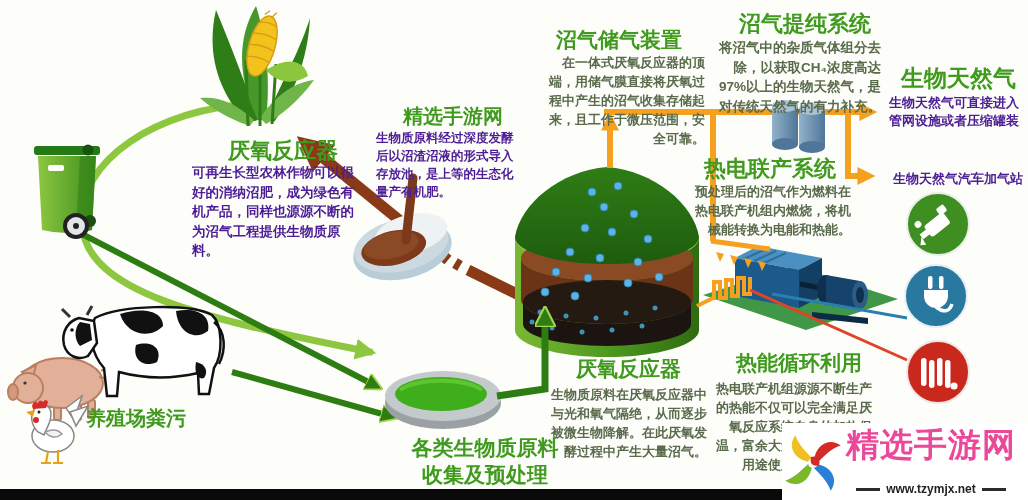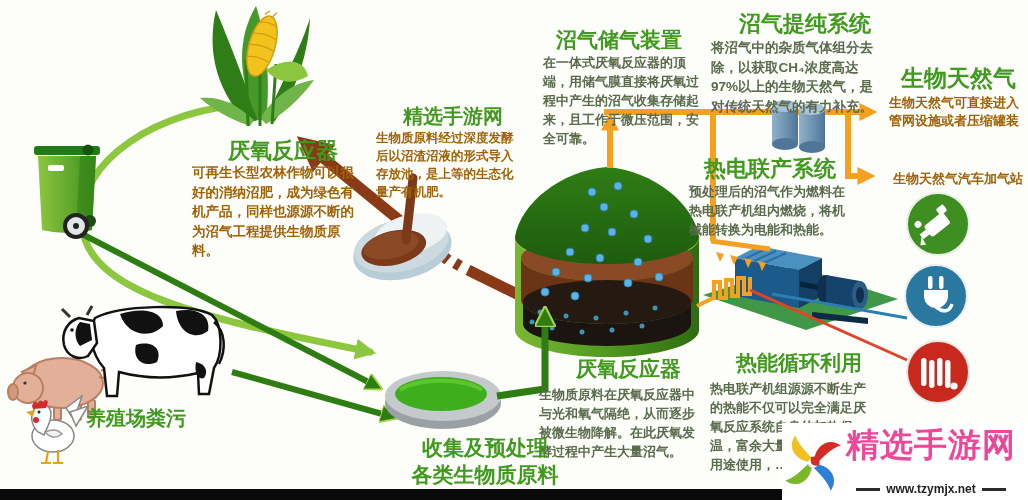--- a/index.html
+++ b/index.html
@@ -1,21 +1,21 @@
 <!DOCTYPE html>
 <html><head>
 <meta charset="utf-8">
 <style>
   html,body{margin:0;padding:0;background:#e9e9e6;}
   #stage{position:relative;width:1028px;height:500px;background:#fdfdfa;overflow:hidden;
          font-family:"Liberation Sans","DejaVu Sans",sans-serif;}
   #diagram-svg{position:absolute;left:0;top:0;}
   .hd{position:absolute;font-weight:bold;color:#3f9a1e;white-space:normal;}
-  .bd-g{position:absolute;font-weight:bold;color:#a16207;font-size:13.5px;line-height:19.5px;text-align:left;}
-  .bd-o{position:absolute;font-weight:bold;color:#5a6b4c;font-size:13px;line-height:19px;text-align:left;}
+  .bd-g{position:absolute;font-weight:bold;color:#4c1d95;font-size:13.5px;line-height:19.5px;text-align:left;}
+  .bd-o{position:absolute;font-weight:bold;color:#5a6b4c;font-size:13px;line-height:19px;text-align:right;}
   .nowrap{white-space:nowrap;}
   #watermark{position:absolute;left:782px;top:423px;width:246px;height:77px;background:#ffffff;
              display:flex;align-items:center;}
   #wm-right{display:flex;flex-direction:column;align-items:center;margin-left:2px;}
   #wm-name{font-size:33px;font-weight:bold;color:#ec4899;letter-spacing:1px;line-height:36px;}
   #wm-urlrow{display:flex;align-items:center;gap:6px;margin-top:19px;}
   .wm-dash{width:24px;border-top:3px solid #2b2b2b;}
   #wm-url{font-size:12px;font-weight:bold;color:#222;}
   #bottom-bar{position:absolute;left:0;top:489px;width:783px;height:11px;background:#0a0a0a;}
 </style>
@@ -284,22 +284,22 @@
 
 <div class="hd" style="left:576px;top:355px;font-size:21px">厌氧反应器</div>
 <div class="bd-o" style="left:539px;top:385px;width:168px">生物质原料在厌氧反应器中与光和氧气隔绝，从而逐步被微生物降解。在此厌氧发酵过程中产生大量沼气。</div>
 
 <div class="hd" style="left:736px;top:349px;font-size:21px">热能循环利用</div>
 <div class="bd-o" style="left:710px;top:379px;width:162px">热电联产机组源源不断生产的热能不仅可以完全满足厌氧反应系统自身的加热保温，富余大量热能可供其它用途使用，……管网。</div>
 
 <div class="hd nowrap" style="left:86px;top:405px;font-size:20px">养殖场粪污</div>
 
 <div style="position:absolute;left:380px;top:434px;width:210px;text-align:center;font-weight:bold;color:#3f9a1e;font-size:21px;line-height:27px">
+  <div>各类生物质原料</div>
   <div>收集及预处理</div>
-  <div>各类生物质原料</div>
 </div>
 
 <div id="bottom-bar"></div>
 
 <div id="watermark">
   <svg width="62" height="70" viewBox="0 0 62 70">
     <g transform="translate(31,36)">
       <path d="M0,-2 C-4,-20 8,-30 20,-26 C12,-20 8,-10 4,-2 Z" fill="#d42b28" transform="rotate(20)"></path>
       <path d="M0,-2 C-4,-20 8,-30 20,-26 C12,-20 8,-10 4,-2 Z" fill="#2b7fd4" transform="rotate(110)"></path>
       <path d="M0,-2 C-4,-20 8,-30 20,-26 C12,-20 8,-10 4,-2 Z" fill="#7ab82a" transform="rotate(200)"></path>

